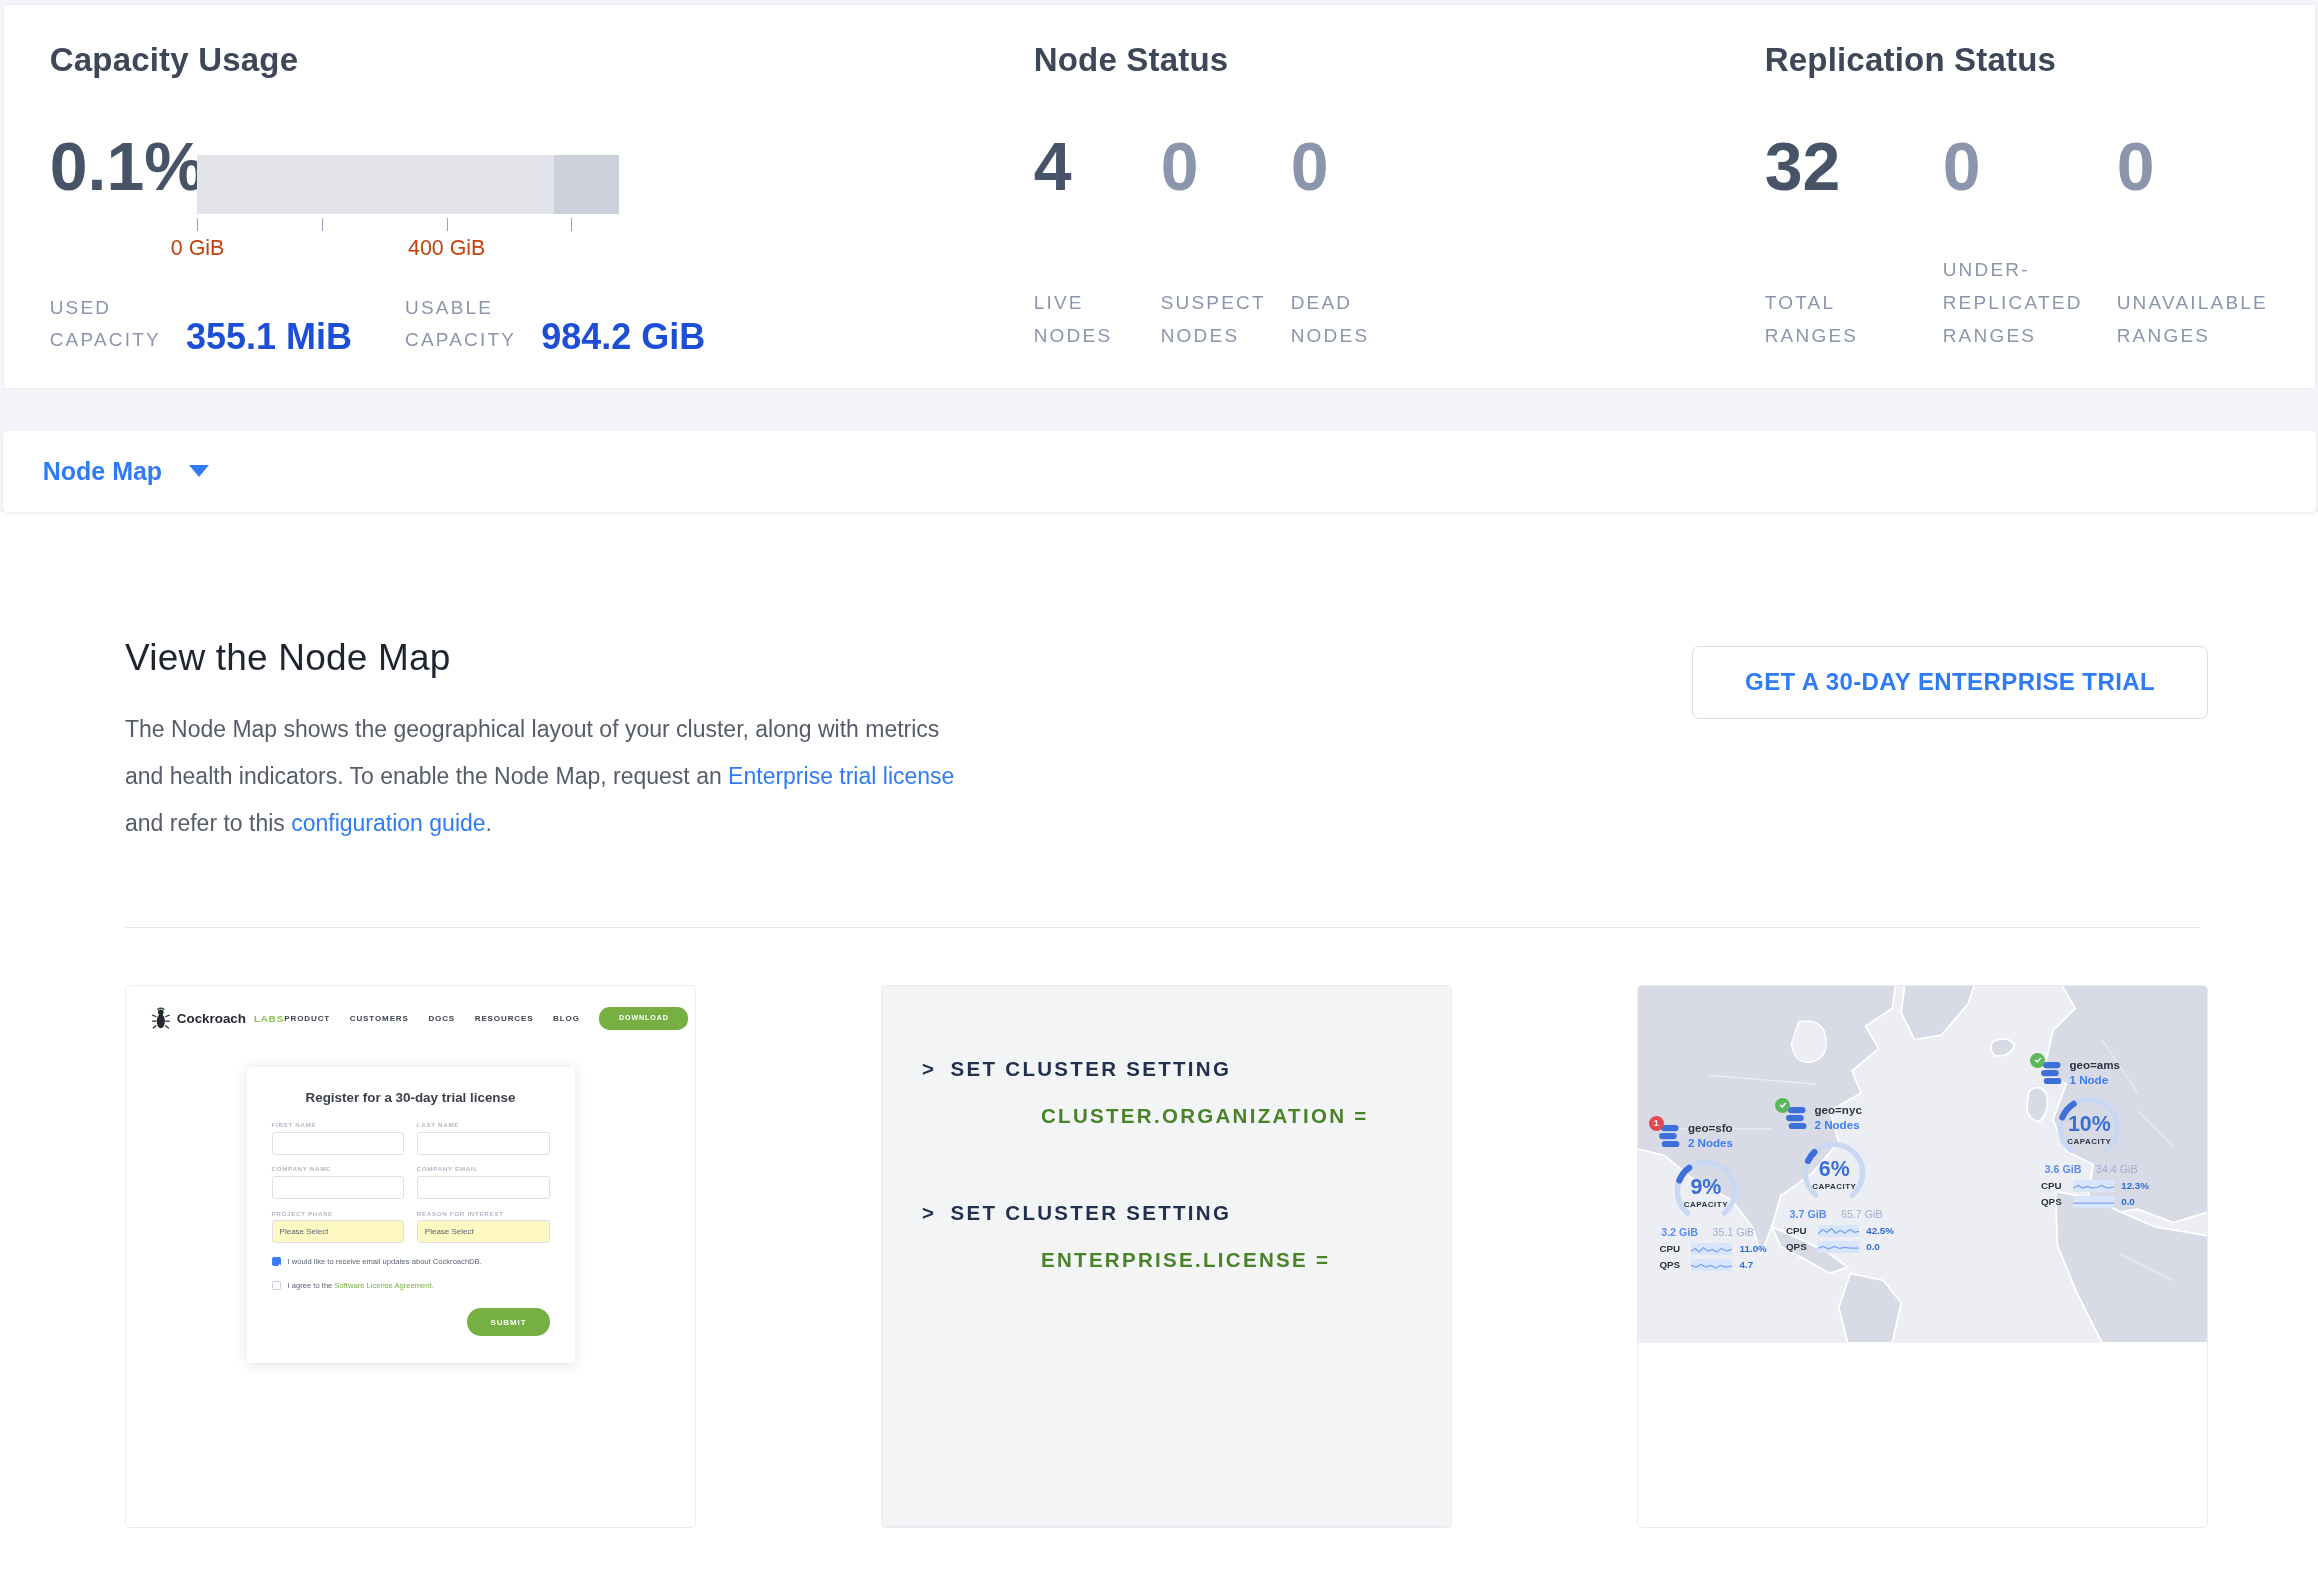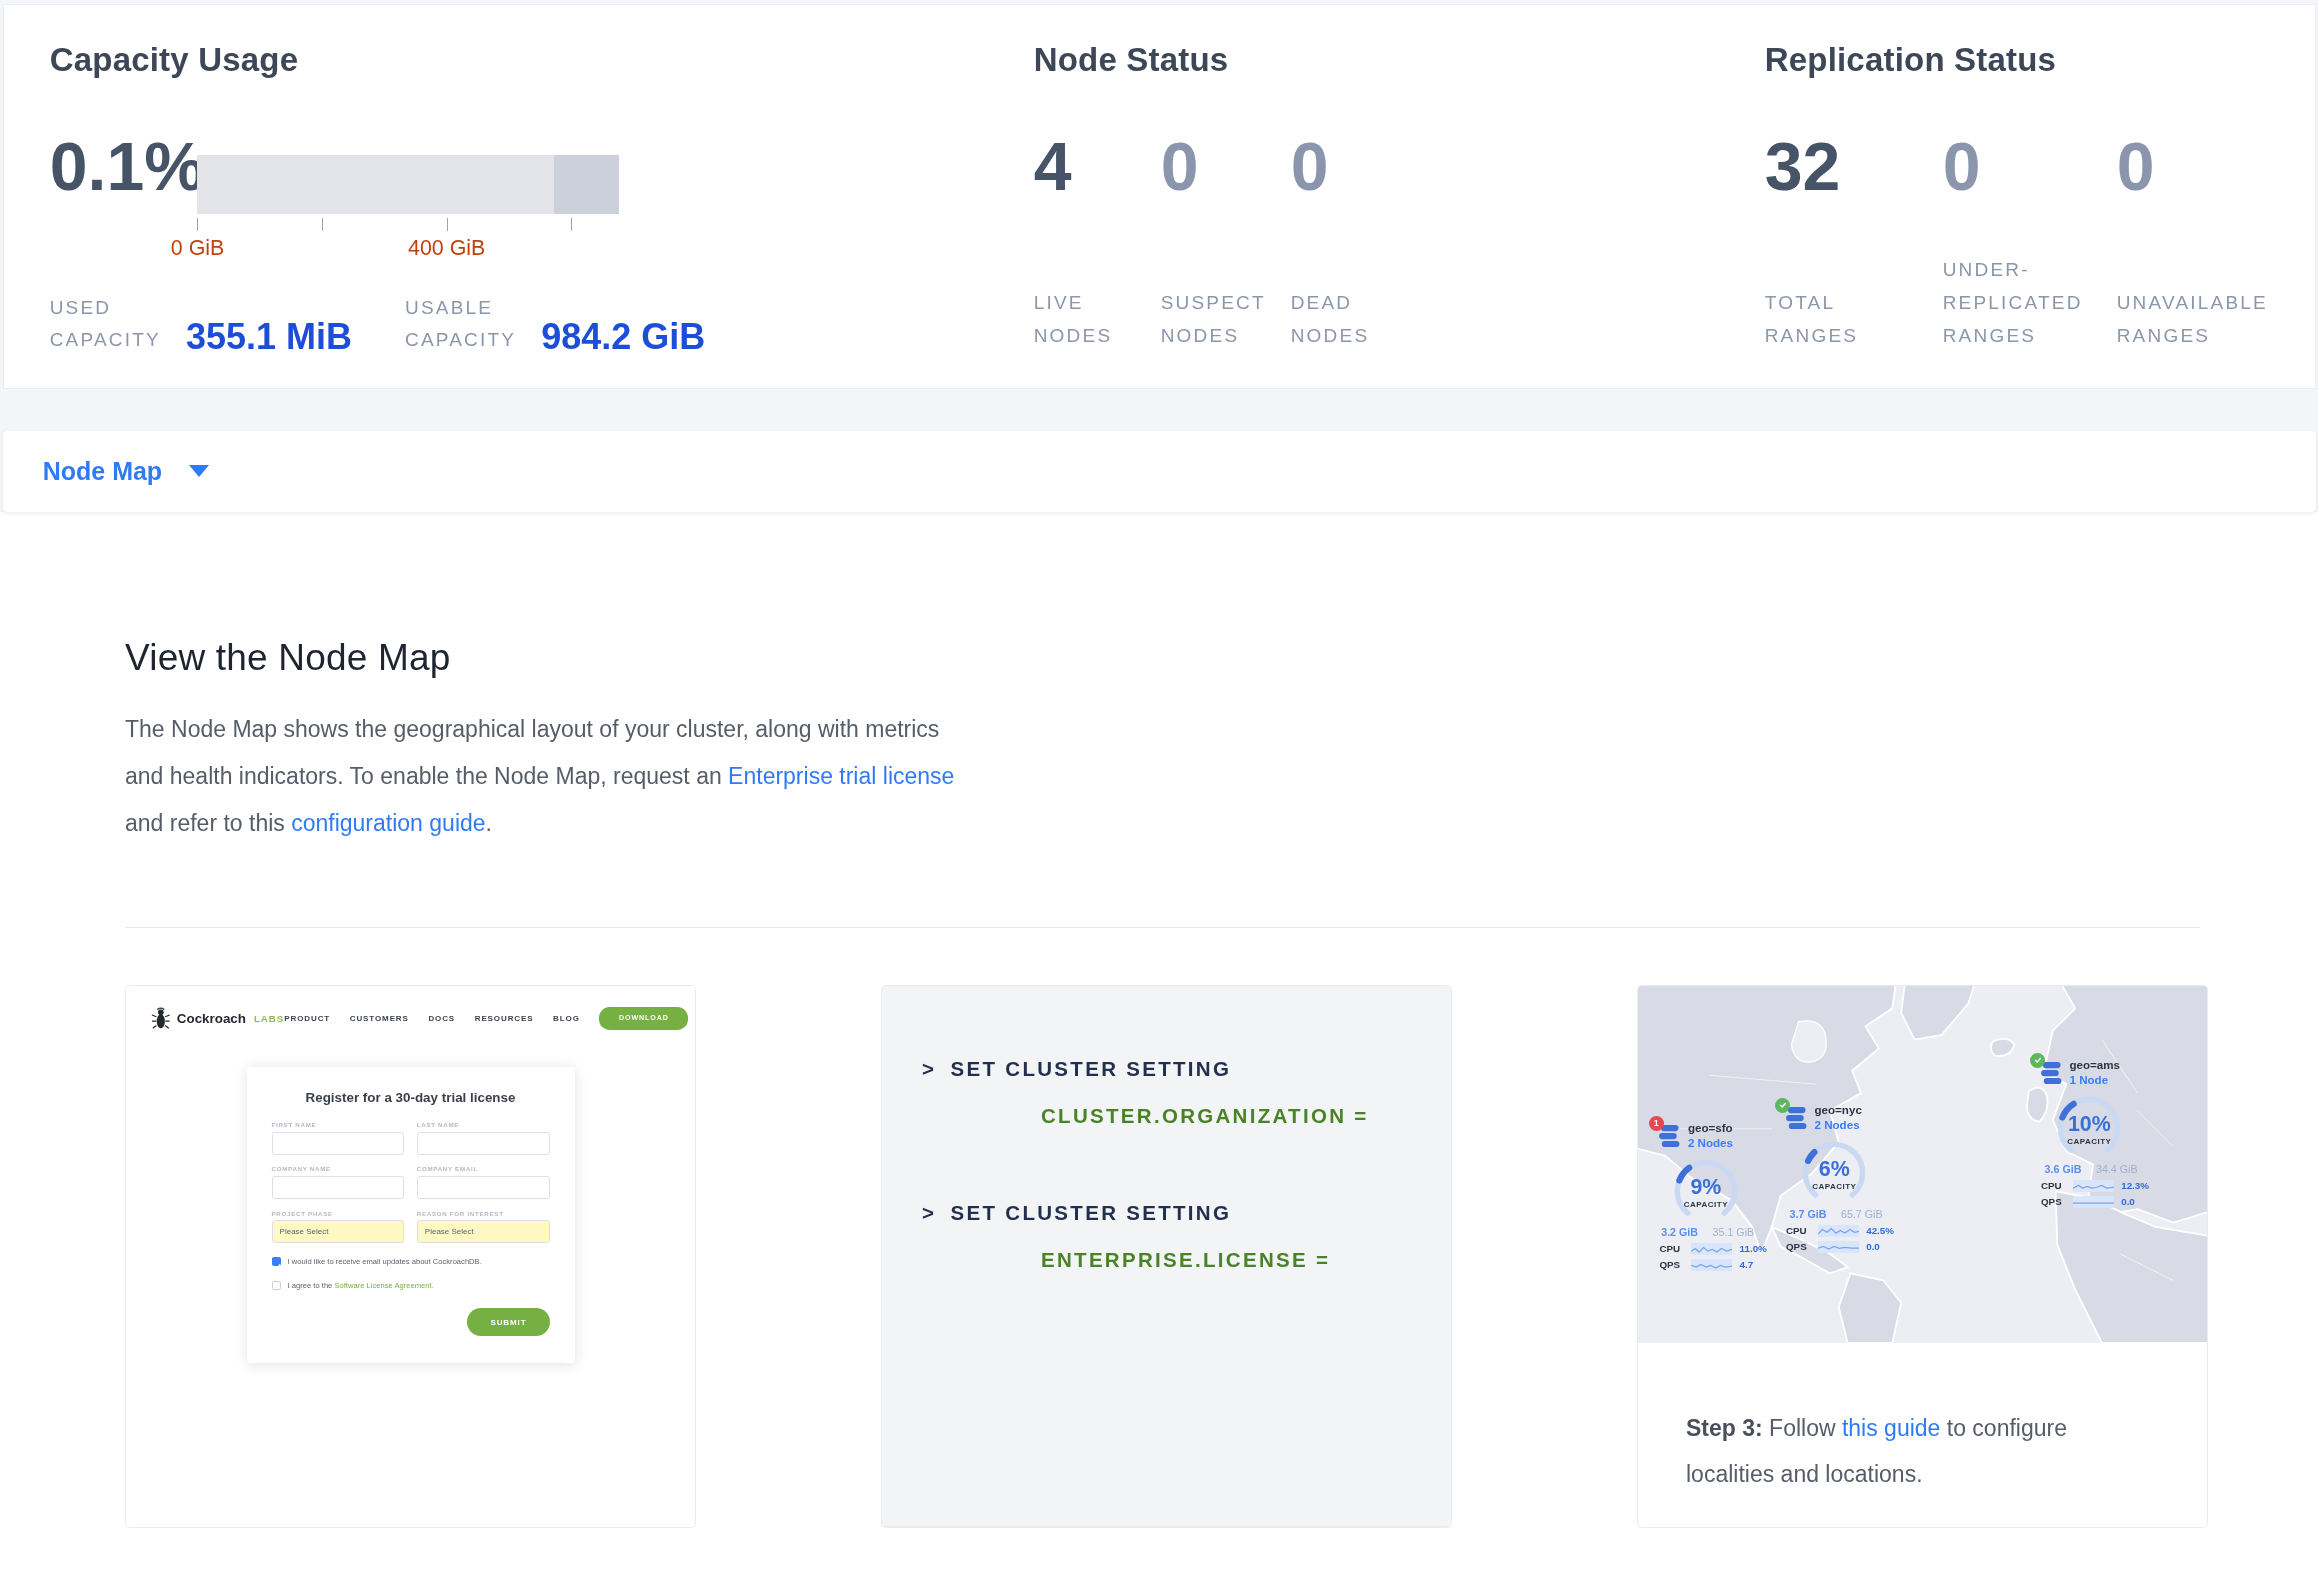--- a/index.html
+++ b/index.html
@@ -294,20 +294,21 @@
     <span class="caret-down"></span>
   </div>
 </div>
 
 <div class="main">
 
   <div class="main-title">View the Node Map</div>
 
   <div class="main-desc"><span>The Node Map shows the geographical layout of your cluster, along with metrics and health indicators. To enable the Node Map, request an </span><span class="link">Enterprise trial license</span><span> and refer to this </span><span class="link">configuration guide</span><span>.</span></div>
 
+  <button class="cta-btn">GET A 30-DAY ENTERPRISE TRIAL</button>
 
   <div class="divider"></div>
 
   <div class="cards">
 
     <div class="card">
       <div class="card-media mini-site">
         <div class="ms-header">
           <div class="ms-logo">
             <svg width="19.6" height="23" viewBox="0 0 22 26">
@@ -562,18 +563,17 @@
           <div class="loc-metric-row">
             <span class="loc-metric-label">QPS</span>
             <span class="loc-spark"><svg width="41" height="11.6" viewBox="0 0 46 13">
                   <polyline points="0,7 10,7 20,7 30,7 46,7" fill="none" stroke="#7ba3ee" stroke-width="1.4"></polyline>
                 </svg></span>
             <span class="loc-metric-value">0.0</span>
           </div>
         </div>
 
       </div>
-      <div class="card-caption"><b>Step 3:</b><span> Follow </span><span class="link">this guide</span><span> to configure localities and locations.</span></div>
     </div>
 
   </div>
 </div>
 
 
 </body></html>

